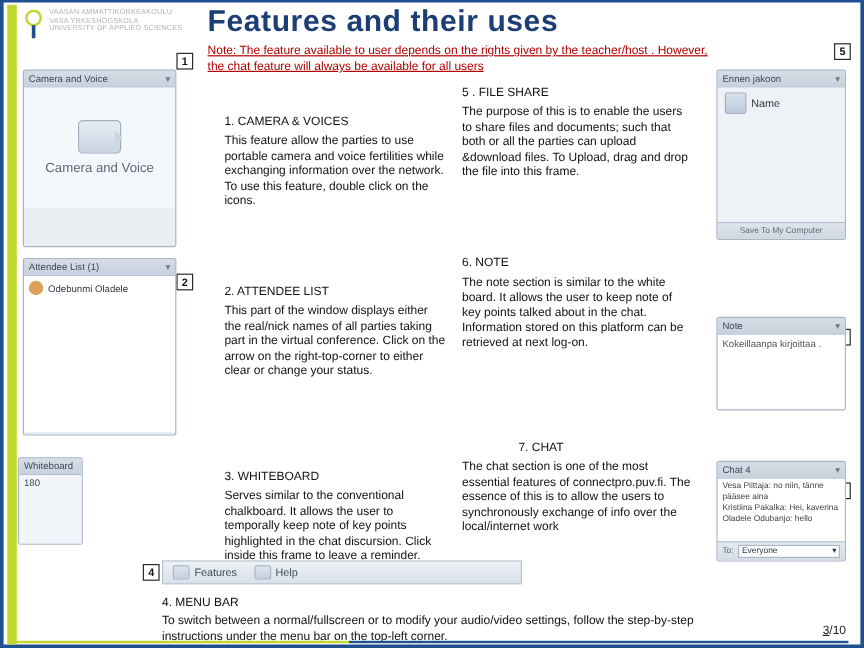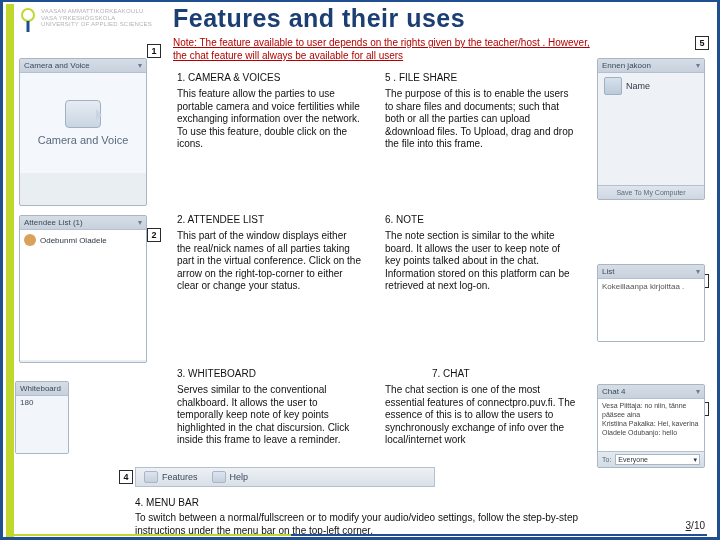--- a/index.html
+++ b/index.html
@@ -159,21 +159,21 @@
     background:linear-gradient(#dde5ef,#c4d0de);
     border:1px solid #a9b6c4; border-radius:2px;
   }
 
   .col {
     position:absolute;
     font-size:10px; color:#111;
     line-height:1.25;
     width:185px;
   }
-  .colL { left:174px; }
+  .colL { left:184px;margin-top:24px; }
   .colR { left:382px; width:192px; }
   .hd { font-size:10px; margin-bottom:2px; }
   .sec1L { top:70px; } .sec1R { top:70px; }
   .body1L { top:86px; } .body1R { top:86px; }
   .sec2L { top:212px; } .sec2R { top:212px; }
   .body2L { top:228px; } .body2R { top:228px; }
   .sec3L { top:366px; } .sec3R { top:366px;margin-left:47px; }
   .body3L { top:382px; } .body3R { top:382px; }
 
   .menubar-block {
@@ -265,21 +265,21 @@
     <div class="share-row">
       <div class="share-icon"></div>
       <span>Name</span>
     </div>
   </div>
   <div class="share-foot">Save To My Computer</div>
 </div>
 
 <div class="panel note-panel">
   <div class="panel-hd">
-      <span>List</span>
+      <span>Note</span>
       <span class="x">▾</span>
     </div>
   <div class="note-body">Kokeillaanpa kirjoittaa .</div>
 </div>
 
 <div class="panel chat-panel">
   <div class="panel-hd">
       <span>Chat 4</span>
       <span class="x">▾</span>
     </div>

